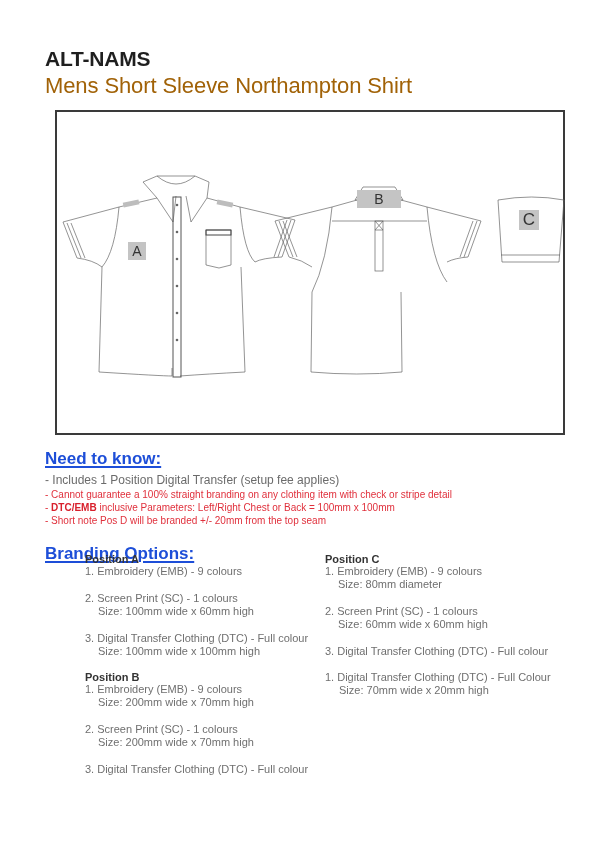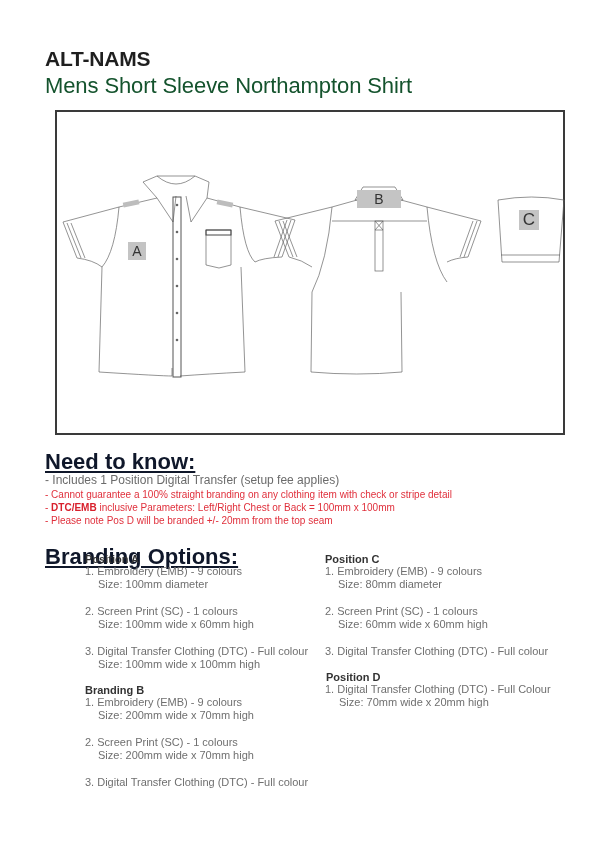--- a/index.html
+++ b/index.html
@@ -1,23 +1,23 @@
 <!DOCTYPE html>
 <html><head>
   <meta charset="utf-8">
   <style>
     html, body { margin: 0; padding: 0; background: #ffffff; }
     body { width: 613px; height: 859px; position: relative; overflow: hidden;
            font-family: "Liberation Sans", sans-serif; }
     .abs { position: absolute; }
     #code { left: 45px; top: 47px; font-size: 21px; font-weight: bold; color: #1f1f1f; letter-spacing: -0.2px; }
-    #title { left: 45px; top: 73px; font-size: 22px; color: #14532d; letter-spacing: -0.1px; }
+    #title { left: 45px; top: 73px; font-size: 22px; color: #a16207; letter-spacing: -0.1px; }
     #frame { left: 55px; top: 110px; width: 510px; height: 325px; border: 2px solid #3a3a3a; box-sizing: border-box; background: #fff; }
     #frame svg { position: absolute; left: 0; top: 0; }
-    .h2 { font-size: 22px; font-weight: bold; color: #0f172a; text-decoration: underline; text-decoration-thickness: 2px; text-underline-offset: 2px; }
+    .h2 { font-size: 17px; font-weight: bold; color: #1d4ed8; text-decoration: underline; text-decoration-thickness: 2px; text-underline-offset: 2px; }
     #need { left: 45px; top: 449px; }
     #brand { left: 45px; top: 544px; }
     .note { left: 45px; font-size: 10px; white-space: nowrap; }
     .note.grey { color: #6b6b6b; font-size: 12px; }
     .note.red { color: #e0303c; }
     .note b { font-weight: bold; color: #d8202c; }
     .pos-title { font-size: 11px; font-weight: bold; color: #333; }
     .opt { font-size: 11px; color: #6f6f6f; line-height: 13px; white-space: nowrap; }
     .opt .size { padding-left: 13px; display: block; }
     .col { position: absolute; }
@@ -113,40 +113,39 @@
 
   <div class="abs" style="left:462px;top:98px;width:20px;height:20px;background:#c4c4c4;"></div>
   <div class="abs" style="left:462px;top:98px;width:20px;height:20px;font-size:17px;color:#333;text-align:center;line-height:20px;">C</div>
 </div>
 
 <div id="need" class="abs h2">Need to know:</div>
 
 <div class="abs note grey" style="top:473px;">- Includes 1 Position Digital Transfer (setup fee applies)</div>
 <div class="abs note red" style="top:489px;">- Cannot guarantee a 100% straight branding on any clothing item with check or stripe detail</div>
 <div class="abs note red" style="top:502px;"><span>- </span><b>DTC/EMB</b><span> inclusive Parameters: Left/Right Chest or Back = 100mm x 100mm</span></div>
-<div class="abs note red" style="top:515px;">- Please note Pos D will be branded +/- 20mm from the top seam</div>
+<div class="abs note red" style="top:515px;">- Short note Pos D will be branded +/- 20mm from the top seam</div>
 
 <div id="brand" class="abs h2">Branding Options:</div>
 
 <div class="col" style="left:45px;top:553px;margin-left:40px;">
   <div class="pos-title">Position A</div>
   <div class="opt block">
     <span>1. Embroidery (EMB) - 9 colours</span>
-    <span class="size">Size: 100mm diameter</span>
   </div>
   <div class="opt block">
     <span>2. Screen Print (SC) - 1 colours</span>
     <span class="size">Size: 100mm wide x 60mm high</span>
   </div>
   <div class="opt" style="margin-bottom:13px;">
     <span>3. Digital Transfer Clothing (DTC) - Full colour</span>
     <span class="size">Size: 100mm wide x 100mm high</span>
   </div>
 
-  <div class="pos-title">Branding B</div>
+  <div class="pos-title">Position B</div>
   <div class="opt block">
     <span>1. Embroidery (EMB) - 9 colours</span>
     <span class="size">Size: 200mm wide x 70mm high</span>
   </div>
   <div class="opt block">
     <span>2. Screen Print (SC) - 1 colours</span>
     <span class="size">Size: 200mm wide x 70mm high</span>
   </div>
   <div class="opt">
     <span>3. Digital Transfer Clothing (DTC) - Full colour</span>
@@ -160,18 +159,17 @@
     <span class="size">Size: 80mm diameter</span>
   </div>
   <div class="opt block">
     <span>2. Screen Print (SC) - 1 colours</span>
     <span class="size">Size: 60mm wide x 60mm high</span>
   </div>
   <div class="opt" style="margin-bottom:13px;">
     <span>3. Digital Transfer Clothing (DTC) - Full colour</span>
   </div>
 
-  <div class="pos-title" style="padding-left:1px;">Position D</div>
   <div class="opt">
     <span>1. Digital Transfer Clothing (DTC) - Full Colour</span>
     <span class="size" style="padding-left:14px;">Size: 70mm wide x 20mm high</span>
   </div>
 </div>
 
 </body></html>

